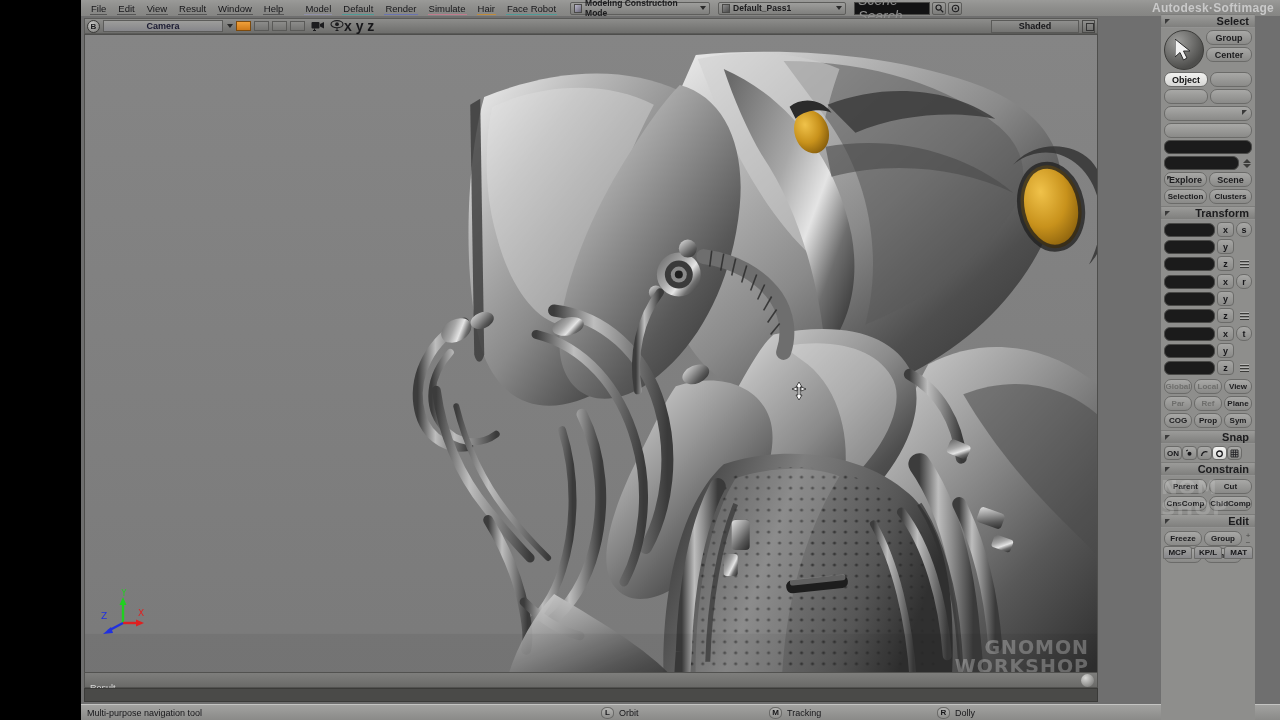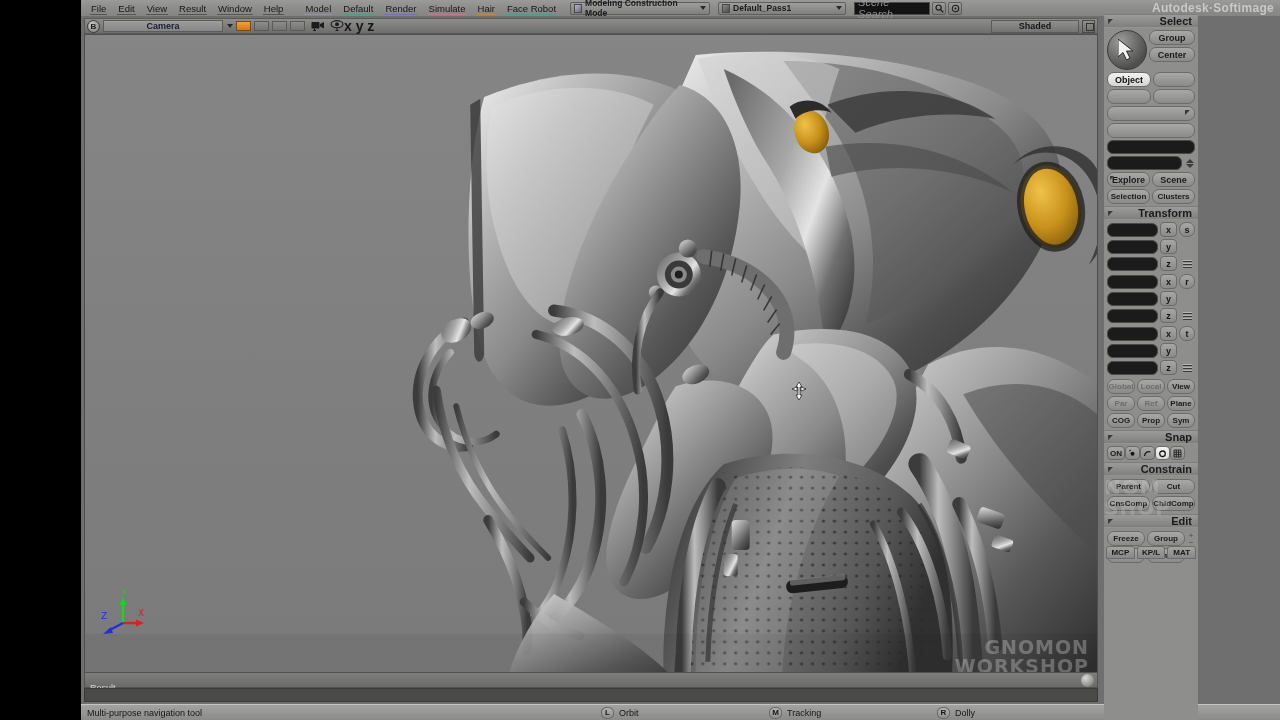--- a/index.html
+++ b/index.html
@@ -29,21 +29,21 @@
   .mb-combo { height:13px; background:linear-gradient(180deg,#9e9e9c,#7f7f7d);
               border:1px solid #5e5e5c; border-radius:2px; display:flex;
               align-items:center; font-size:8.5px; color:#1a1a1c; padding:0 3px; }
   .mb-combo .cap { flex:1; text-align:left;font-weight:bold; }
   .mb-swatch { width:8px; height:9px; margin-right:3px; border:1px solid #4a4a48;
                background:linear-gradient(135deg,#b9b6c9,#6a6878); }
   .mb-swatch.dark { background:linear-gradient(135deg,#8b8b8b,#4d4d4d); }
   .arrow-dn { width:0;height:0;border-left:3px solid transparent;border-right:3px solid transparent;
               border-top:4px solid #2a2a2a; margin-left:4px; }
   .mb-search { height:13px; width:76px; background:#131314; border:1px solid #4a4a48;
-               color:#8d8d8d; font-size:11px; font-style:italic; padding:5px 3px;
+               color:#8d8d8d; font-size:14px; font-style:italic; padding:5px 3px;
                display:flex; align-items:center; }
   .mb-iconbtn { width:14px;height:13px;border:1px solid #5c5c5a;border-radius:2px;
                 background:linear-gradient(180deg,#9b9b99,#7c7c7a);
                 display:flex;align-items:center;justify-content:center; }
 
   .brand { position:absolute; right:6px; top:1px; font-size:12px; color:#c9c9c9;
            letter-spacing:.3px; font-weight:bold; }
 
   
   .vpbar { position:absolute; left:3px; top:18px; width:1014px; height:16px;
@@ -106,21 +106,21 @@
                border-top:1px solid #c4c4c2; display:flex; align-items:center; }
   .status-tip { font-size:9px; color:#17171a; padding-left:6px; width:520px; }
   .mousehint { display:flex; align-items:center; width:168px; }
   .mh-key { width:13px;height:12px;border-radius:6px/5px;
             background:linear-gradient(180deg,#b4b4b2,#8e8e8c);
             border:1px solid #6a6a68; font-size:8px; color:#17171a;
             display:flex;align-items:center;justify-content:center; font-weight:bold;}
   .mh-lbl { font-size:9px; color:#17171a; margin-left:5px; }
 
   
-  .rpanel { position:absolute; left:1023px; top:14px; width:94px; height:706px;
+  .rpanel { position:absolute; left:1080px; top:14px; width:94px; height:706px;
             background:#8e8e8c;padding-left:14px; }
   .rp-inner { position:absolute; left:0; top:0; width:94px; }
 
   .sect-head { height:14px; background:linear-gradient(180deg,#9b9b99,#7f7f7d);
                border:1px solid #66666420; display:flex; align-items:center;
                justify-content:flex-end; padding-right:5px; position:relative; }
   .sect-head .t { font-size:11px; color:#1c1c1e; font-weight:bold; }
   .tri { position:absolute; left:3px; top:4px; width:0;height:0;
          border-left:5px solid #3a3a3a; border-bottom:5px solid transparent; }
 

